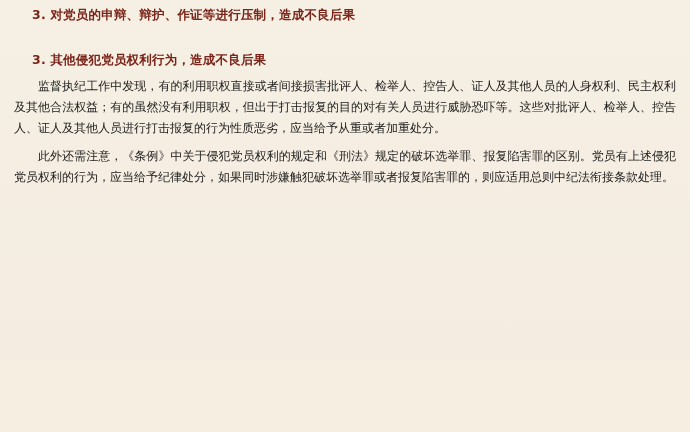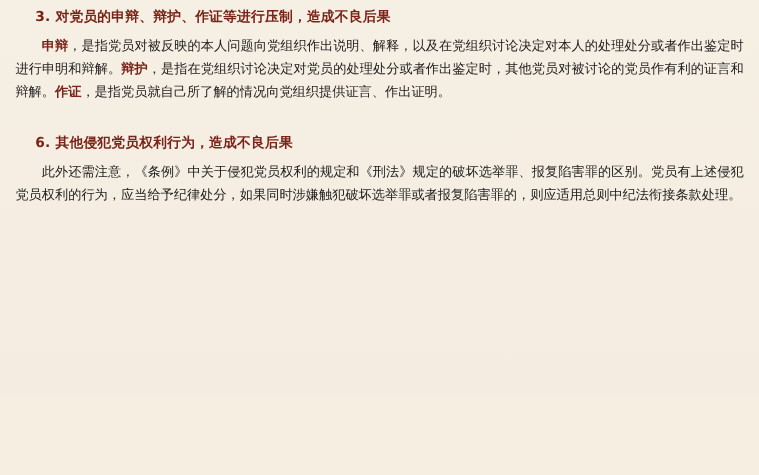--- a/index.html
+++ b/index.html
@@ -47,27 +47,27 @@
     color: #1c1c1c;
   }
   .spacer-md { height: 10px; }
 </style>
 </head>
 <body>
 
 <div class="page">
 
   <div class="heading">3. 对党员的申辩、辩护、作证等进行压制，造成不良后果</div>
-  <p class="para">
-    <span class="term">申辩</span><span class="blk">，是指党员对被反映的本人问题向党组织作出说明、解释，以及在党组织讨论决定对本人的处理处分或者作出鉴定时进行申明和辩解。</span><span class="term">辩护</span><span class="blk">，是指在党组织讨论决定对党员的处理处分或者作出鉴定时，其他党员对被讨论的党员作有利的证言和辩解。</span><span class="term">作证</span><span class="blk">，是指党员就自己所了解的情况向党组织提供证言、作出证明。</span>
-  </p>
 
   <div class="spacer-md"></div>
 
 
   <div class="spacer-md"></div>
 
-  <div class="heading">6. 其他侵犯党员权利行为，造成不良后果</div>
+  <div class="heading">3. 其他侵犯党员权利行为，造成不良后果</div>
+  <p class="para">
+    <span class="blk">监督执纪工作中发现，有的利用职权直接或者间接损害批评人、检举人、控告人、证人及其他人员的人身权利、民主权利及其他合法权益；有的虽然没有利用职权，但出于打击报复的目的对有关人员进行威胁恐吓等。这些对批评人、检举人、控告人、证人及其他人员进行打击报复的行为性质恶劣，应当给予从重或者加重处分。</span>
+  </p>
   <p class="para">
     <span class="blk">此外还需注意，《条例》中关于侵犯党员权利的规定和《刑法》规定的破坏选举罪、报复陷害罪的区别。党员有上述侵犯党员权利的行为，应当给予纪律处分，如果同时涉嫌触犯破坏选举罪或者报复陷害罪的，则应适用总则中纪法衔接条款处理。</span>
   </p>
 
 </div>
 
 </body></html>

